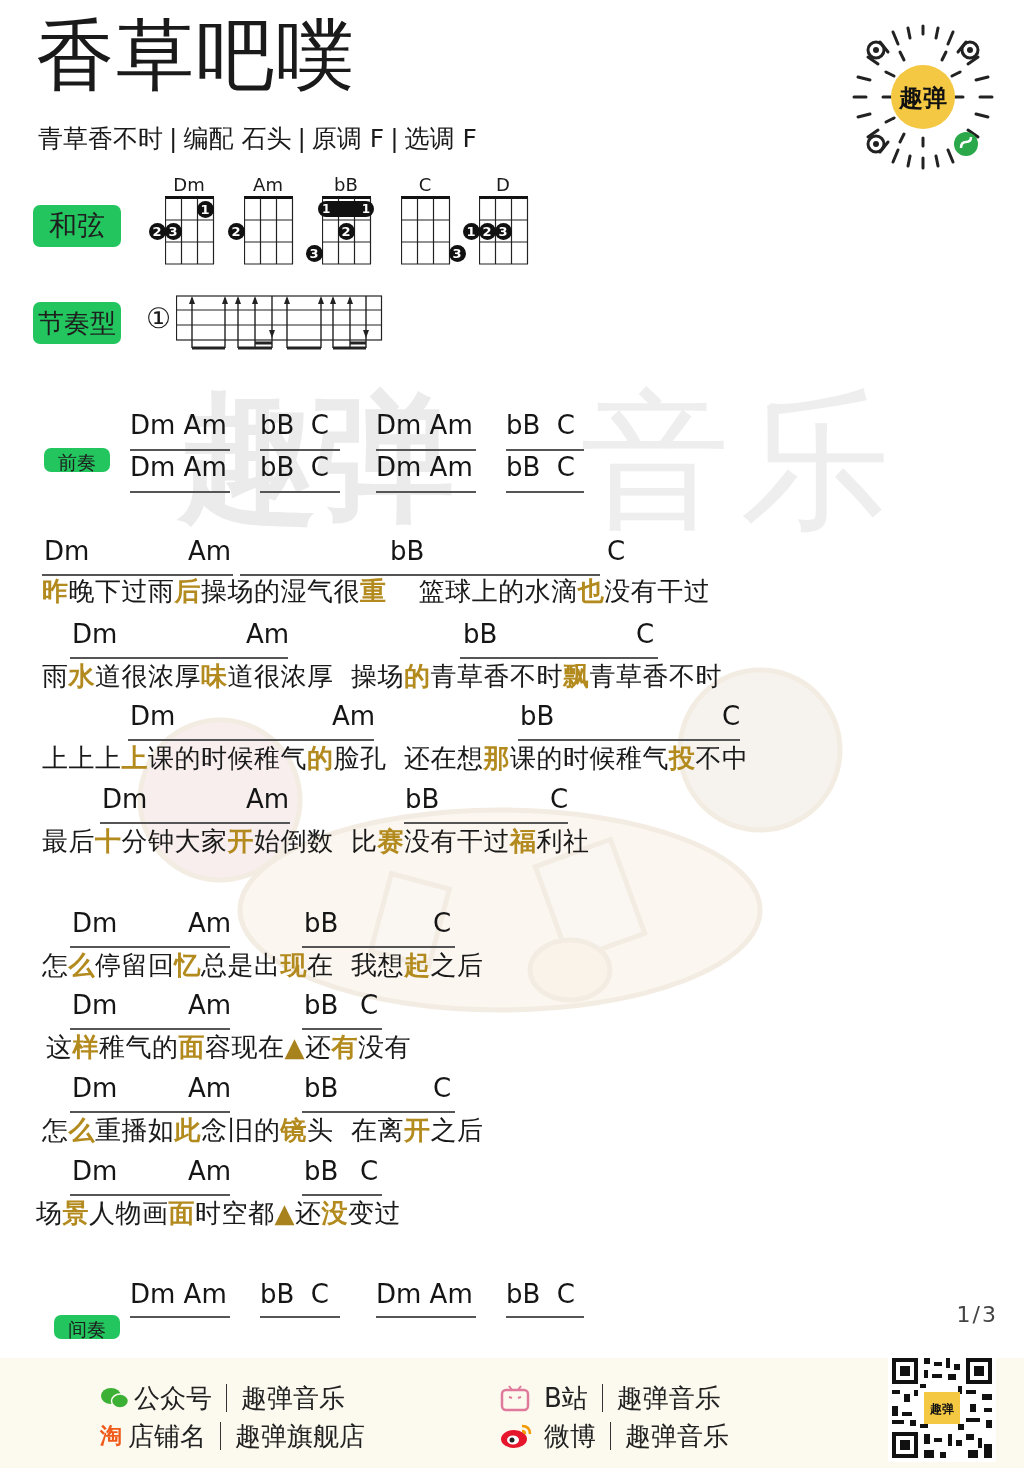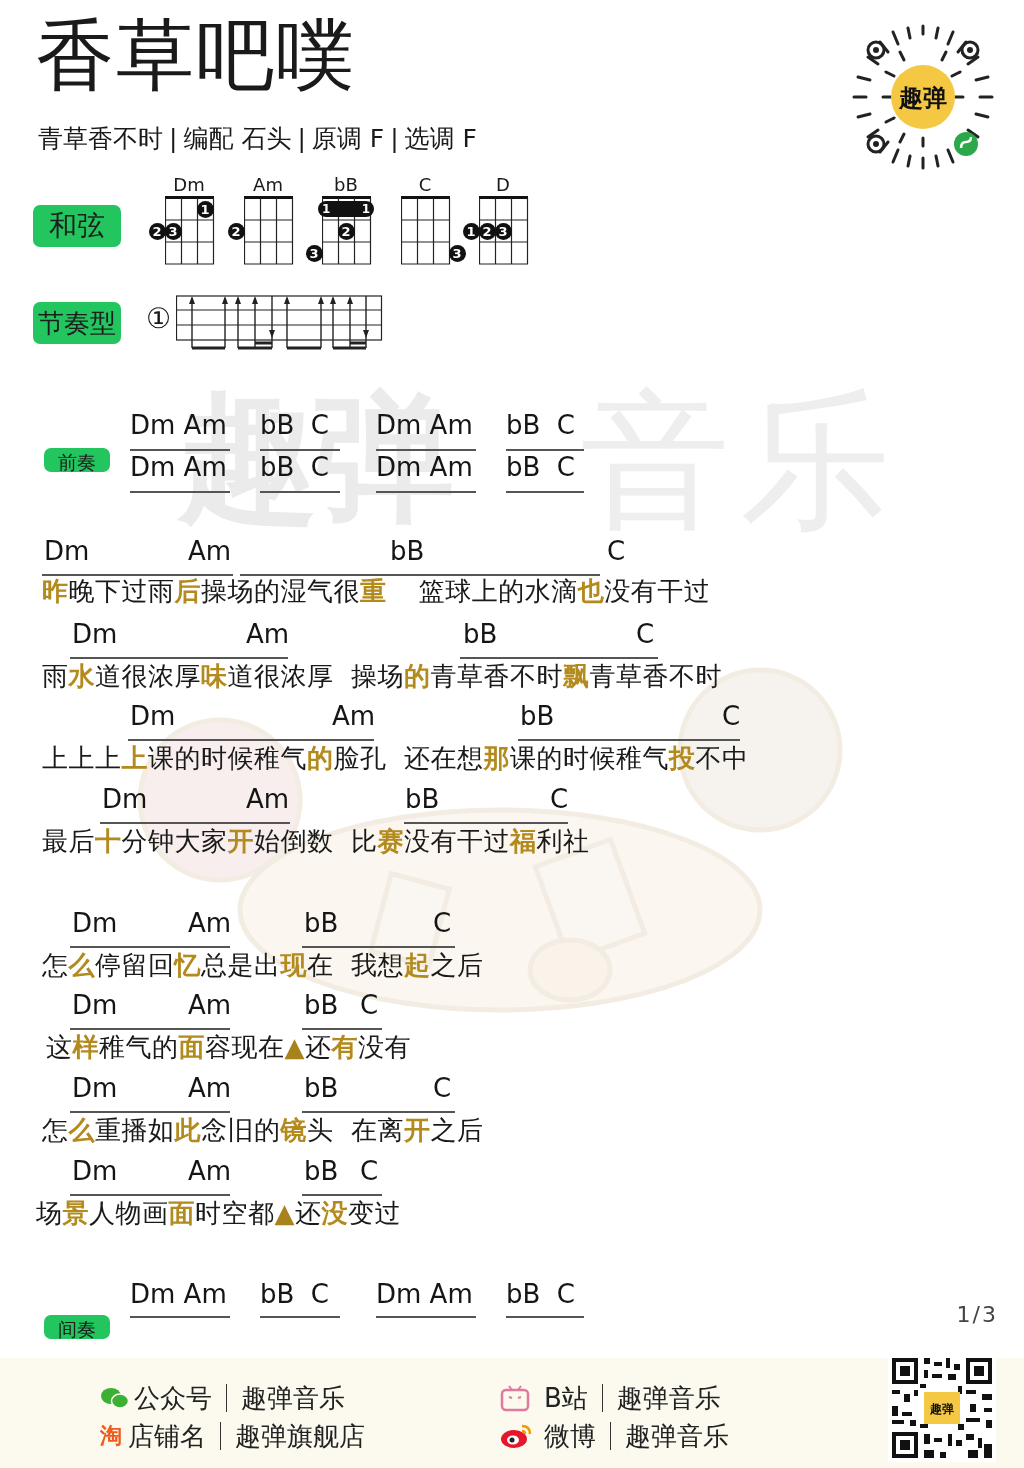--- a/index.html
+++ b/index.html
@@ -324,21 +324,21 @@
     <div class="lyric" style="left: 42px; top: 1117px; z-index: 2; white-space: pre;"><span>怎</span><span class="hl">么</span><span>重播如</span><span class="hl">此</span><span>念旧的</span><span class="hl">镜</span><span>头  在离</span><span class="hl">开</span><span>之后</span></div>
     <div class="ch" style="left: 72px; top: 1158px; z-index: 2;">Dm</div>
     <div class="ch" style="left: 188px; top: 1158px; z-index: 2;">Am</div>
     <div class="ch" style="left: 304px; top: 1158px; z-index: 2;">bB</div>
     <div class="ch" style="left: 360px; top: 1158px; z-index: 2;">C</div>
     <div class="ul" style="left: 70px; width: 160px; top: 1194px; height: 1.5px;"></div>
     <div class="ul" style="left: 302px; width: 80px; top: 1194px; height: 1.5px;"></div>
     <div class="lyric" style="left: 36px; top: 1200px; z-index: 2; white-space: pre;"><span>场</span><span class="hl">景</span><span>人物画</span><span class="hl">面</span><span>时空都</span><span class="tri">▲</span><span>还</span><span class="hl">没</span><span>变过</span></div>
   </div>
 
-<div class="badge badge-sm" style="left:44px;top:1275px">间奏</div>
+<div class="badge badge-sm" style="left:54px;top:1275px">间奏</div>
 <div id="interlude">
     <div class="ch" style="left: 130px; top: 1281px; white-space: pre; z-index: 2;">Dm Am</div>
     <div class="ul" style="left: 130px; top: 1316px; width: 100px; height: 1.5px;"></div>
     <div class="ch" style="left: 260px; top: 1281px; white-space: pre; z-index: 2;">bB  C</div>
     <div class="ul" style="left: 260px; top: 1316px; width: 80px; height: 1.5px;"></div>
     <div class="ch" style="left: 376px; top: 1281px; white-space: pre; z-index: 2;">Dm Am</div>
     <div class="ul" style="left: 376px; top: 1316px; width: 100px; height: 1.5px;"></div>
     <div class="ch" style="left: 506px; top: 1281px; white-space: pre; z-index: 2;">bB  C</div>
     <div class="ul" style="left: 506px; top: 1316px; width: 78px; height: 1.5px;"></div>
   </div>

